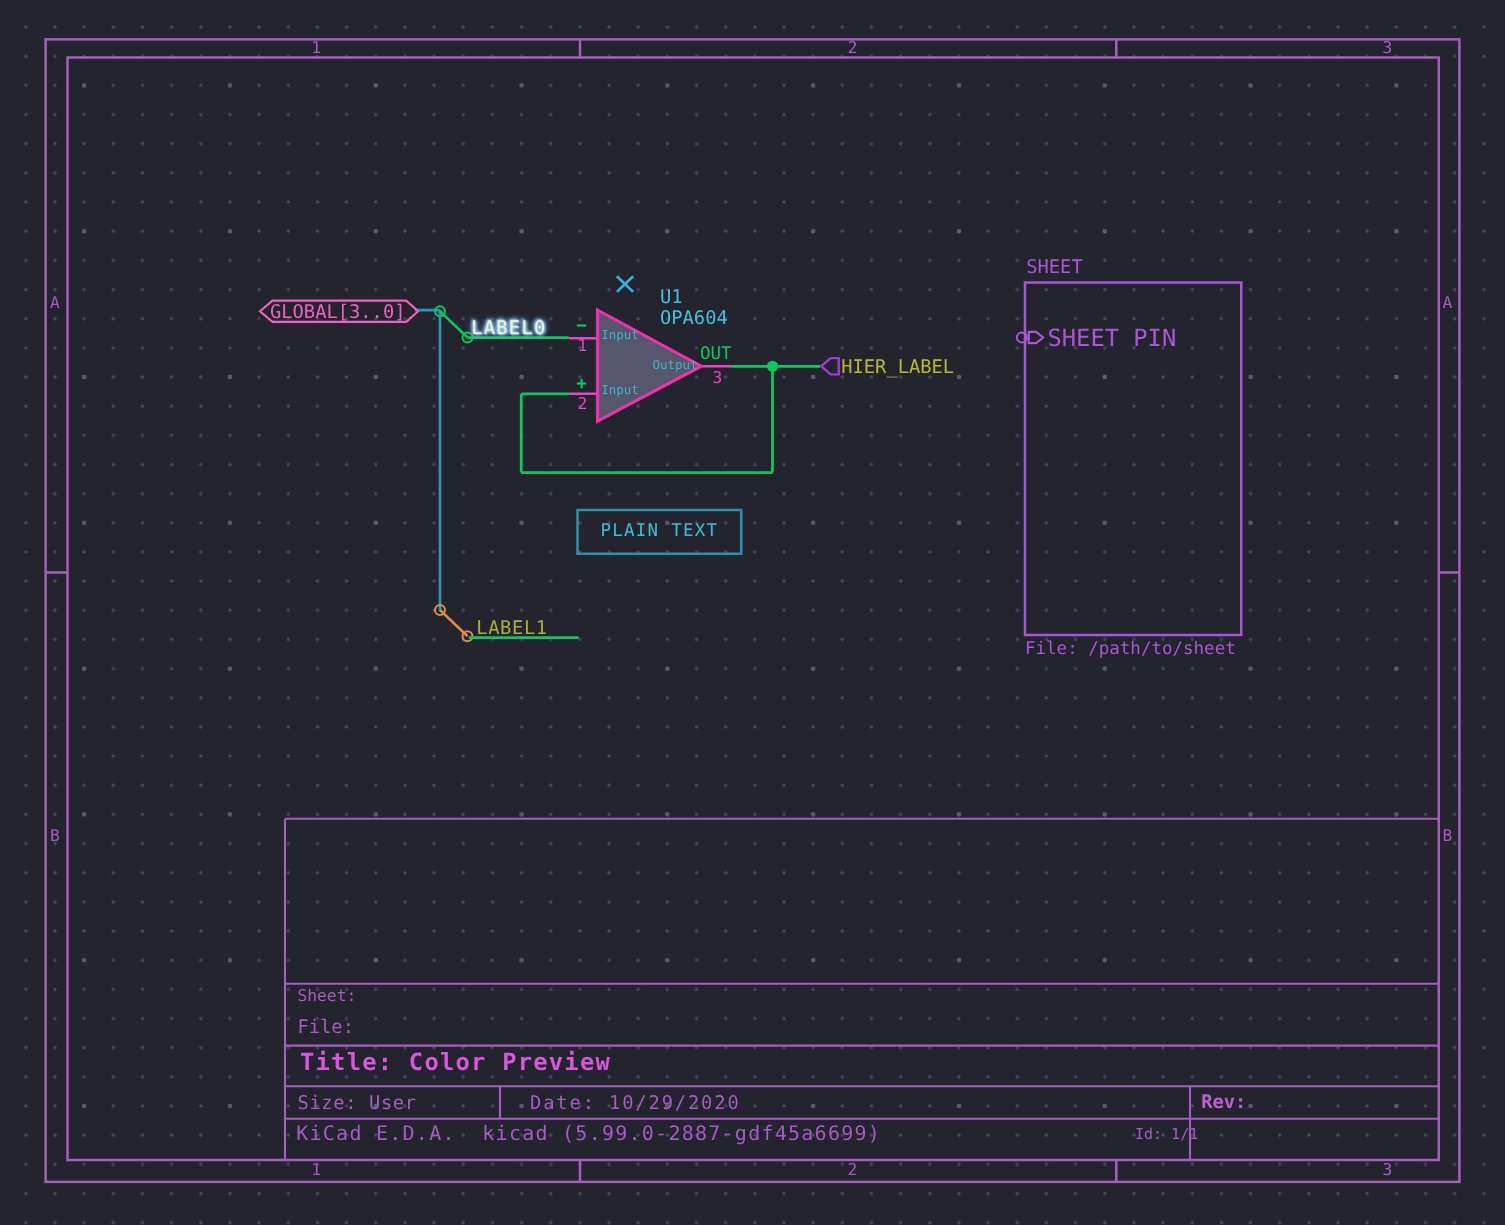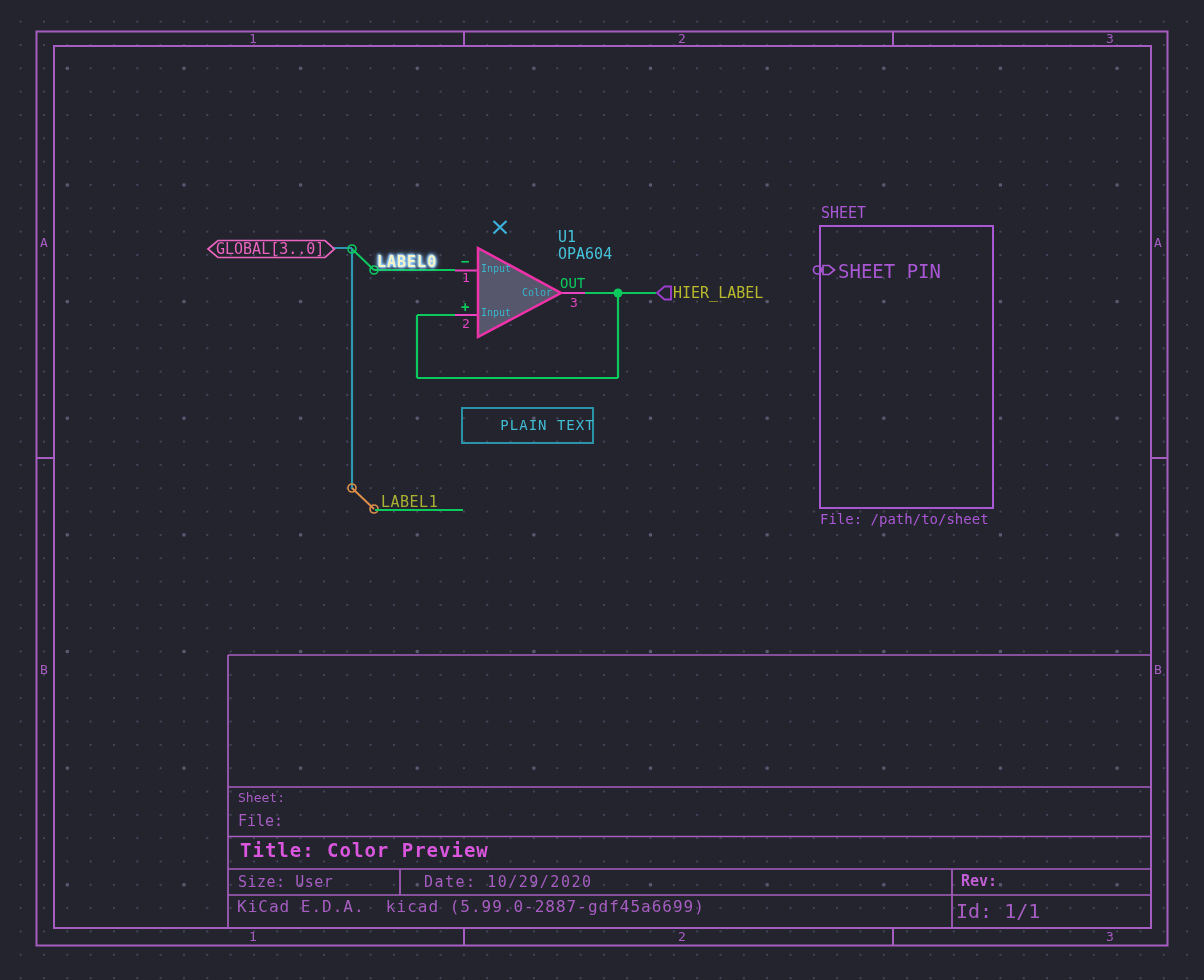--- a/index.html
+++ b/index.html
@@ -11,33 +11,33 @@
       radial-gradient(circle, #5a5a70 1.6px, transparent 2.1px),
       radial-gradient(circle, #45455a 1.1px, transparent 1.5px);
     background-size:116.65px 116.65px, 23.33px 23.33px;
     background-position:9px 10px, 9px 10px;
     font-family:"DejaVu Sans Mono","Liberation Mono",monospace;
     overflow:hidden;
   }
   svg.layer{position:absolute;left:0;top:0;}
   .t{position:absolute;line-height:1.05;white-space:pre;}
   .purple{color:#a55ec0;}
-  .cyan{color:#46c2d8;margin-left:30px;}
+  .cyan{color:#46c2d8;}
   .pinname{color:#3cb4c8;}
   .pinnum{color:#e746c0;}
   .green{color:#0cc95e;}
   .violet{color:#a858d2;text-align:right;}
   .olive{color:#b9b92d;}
   .label1{color:#a9b135;}
   .glabel{color:#eb64be;}
-  .ptext{color:#41bcd0;margin-left:20px;}
+  .ptext{color:#41bcd0;}
   .title{color:#d957dd;font-weight:bold;}
   .rev{color:#c05fd4;font-weight:bold;text-align:right;}
   .sel{
-    color:#f5f5c8;font-weight:bold;
+    color:#f5f5c8;font-weight:normal;
     text-shadow:0 0 2px #a6d8ff,0 0 4px #8cc8ff,0 0 6px #8cc8ff,1px 1px 2px #8cc8ff,-1px -1px 2px #8cc8ff;
   }
 </style>
 </head>
 <body>
 
 <div id="canvas">
 
   <svg class="layer" width="1204" height="980" viewBox="0 0 1204 980">
 
@@ -104,35 +104,35 @@
   <div class="t cyan" style="left:528px;top:247px;font-size:15px">OPA604</div>
 
   <div class="t green" style="left:461px;top:254px;font-size:14px;font-weight:bold">−</div>
   <div class="t pinnum" style="left:462px;top:271px;font-size:13px">1</div>
   <div class="t pinname" style="left:481px;top:264px;font-size:10px">Input</div>
 
   <div class="t green" style="left:461px;top:300px;font-size:14px;font-weight:bold">+</div>
   <div class="t pinnum" style="left:462px;top:317px;font-size:13px">2</div>
   <div class="t pinname" style="left:481px;top:308px;font-size:10px">Input</div>
 
-  <div class="t pinname" style="left:522px;top:288px;font-size:10px">Color</div>
+  <div class="t pinname" style="left:522px;top:288px;font-size:10px">Output</div>
   <div class="t pinnum" style="left:570px;top:296px;font-size:13px">3</div>
   <div class="t green" style="left:560px;top:276px;font-size:14px">OUT</div>
 
   <div class="t olive" style="left:673px;top:286px;font-size:15px">HIER_LABEL</div>
   <div class="t label1" style="left:381px;top:495px;font-size:15px;letter-spacing:0.5px">LABEL1</div>
 
   <div class="t ptext" style="left:462px;top:418px;width:131px;text-align:center;font-size:14px;letter-spacing:1px">PLAIN TEXT</div>
 
   <div class="t violet" style="left:821px;top:206px;font-size:15px">SHEET</div>
   <div class="t violet" style="left:838px;top:262px;font-size:19px">SHEET PIN</div>
   <div class="t violet" style="left:820px;top:512px;font-size:14px">File: /path/to/sheet</div>
 
   <div class="t purple" style="left:238px;top:791px;font-size:13px">Sheet:</div>
   <div class="t purple" style="left:238px;top:814px;font-size:15px">File:</div>
   <div class="t title" style="left:240px;top:841px;font-size:19px;letter-spacing:1px">Title: Color Preview</div>
   <div class="t purple" style="left:238px;top:875px;font-size:15px;letter-spacing:0.5px">Size: User</div>
   <div class="t purple" style="left:424px;top:875px;font-size:15px;letter-spacing:1.5px">Date: 10/29/2020</div>
   <div class="t rev" style="left:961px;top:874px;font-size:15px">Rev:</div>
   <div class="t purple" style="left:237px;top:899px;font-size:16px;letter-spacing:1px">KiCad E.D.A.  kicad (5.99.0-2887-gdf45a6699)</div>
-  <div class="t purple" style="left:956px;top:901px;font-size:20px">Id: 1/1</div>
+  <div class="t purple" style="left:908px;top:901px;font-size:12px">Id: 1/1</div>
 
 </div>
 
 </body></html>

